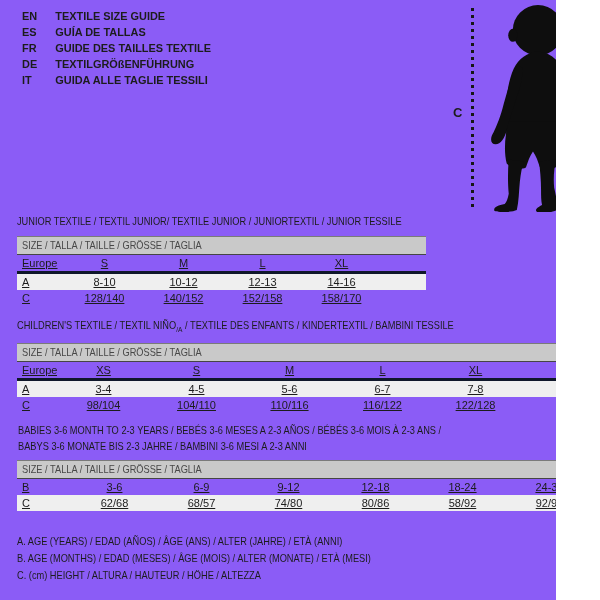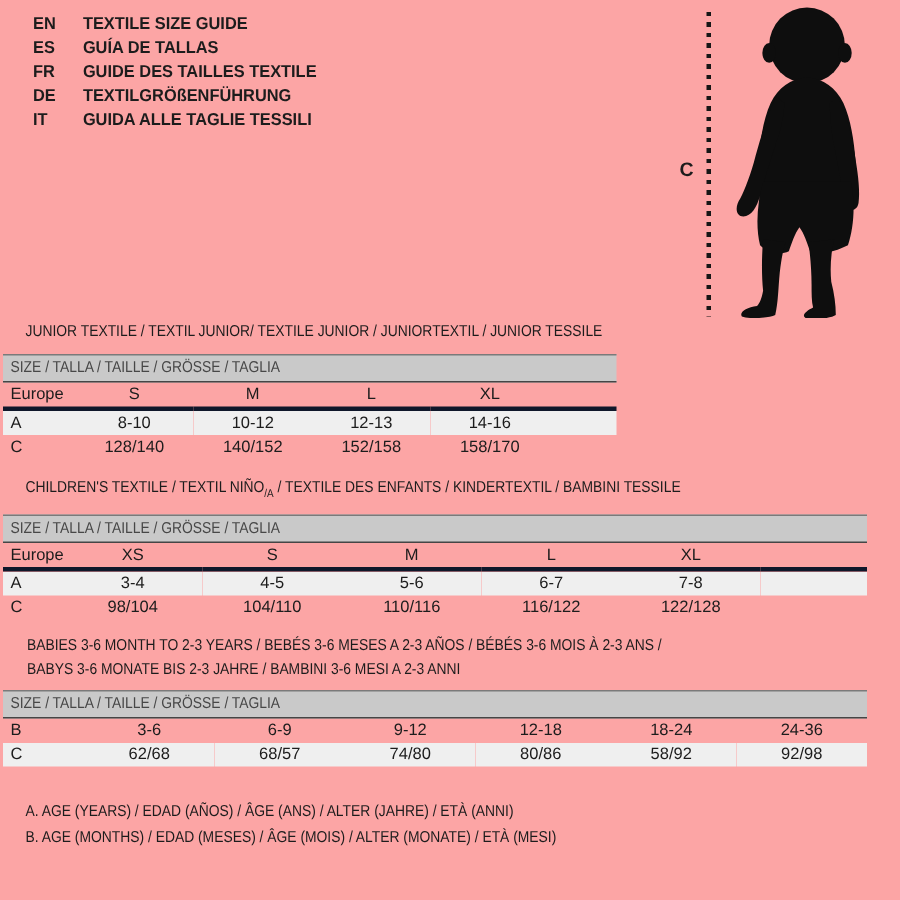--- a/index.html
+++ b/index.html
@@ -1,16 +1,16 @@
 <!DOCTYPE html>
 <html><head>
 <meta charset="utf-8">
 <style>
   html,body{margin:0;padding:0;background:#fff;}
-  .page{position:relative;width:600px;height:600px;background:#fca5a5;overflow:hidden;
+  .page{position:relative;width:556px;height:600px;background:#8b5cf6;overflow:hidden;
         font-family:"Liberation Sans",sans-serif;color:#1c1c1c;}
 
   
   .cond{display:inline-block;transform:scaleX(0.88);transform-origin:0 50%;white-space:nowrap;}
   .cond95{display:inline-block;transform:scaleX(0.95);transform-origin:0 50%;white-space:nowrap;}
 
   
   .lang-list{position:absolute;left:22px;top:8px;}
   .lang-row{height:16px;line-height:16px;font-weight:bold;font-size:11.5px;white-space:nowrap;}
   .lang-code{display:inline-block;width:35px;}
@@ -23,21 +23,21 @@
   .baby{position:absolute;left:30px;top:0;width:112px;height:208px;}
 
   
   .sec-title{position:absolute;font-weight:normal;font-size:10.5px;line-height:16px;white-space:nowrap;}
   .title1{left:17px;top:213px;}
   .title2{left:17px;top:317px;}
   .title3{left:18px;top:422px;}
   .tsub{font-size:7.5px;vertical-align:sub;}
 
   
-  .twrap{position:absolute;left:2px;}
+  .twrap{position:absolute;left:17px;text-decoration:underline;}
   .t1{top:236px;width:409px;}
   .t2{top:343px;width:576px;}
   .t3{top:460px;width:576px;}
   .sizebar{height:19px;line-height:17px;background:#c9c9c9;border-top:1px solid #7a7a7a;
            border-bottom:1px solid #454545;padding-left:5px;font-size:10.5px;color:#474747;
            box-sizing:border-box;}
   table.szt{border-collapse:collapse;table-layout:fixed;width:100%;font-size:11px;color:#1c1c1c;}
   .szt td{height:16px;padding:0;text-align:center;overflow:hidden;white-space:nowrap;}
   .szt td.lbl{text-align:left;padding-left:5px;}
   .szt tr.shade td{background:#efefef;}
@@ -201,15 +201,16 @@
         <td>58/92</td>
         <td>92/98</td>
       </tr>
     </tbody>
       </table>
   </div>
 
   <div class="legend">
     <div class="legend-line"><span class="cond">A. AGE (YEARS) / EDAD (AÑOS) / ÂGE (ANS) / ALTER (JAHRE) / ETÀ (ANNI)</span></div>
     <div class="legend-line"><span class="cond">B. AGE (MONTHS) / EDAD (MESES) / ÂGE (MOIS) / ALTER (MONATE) / ETÀ (MESI)</span></div>
+    <div class="legend-line"><span class="cond">C. (cm) HEIGHT / ALTURA / HAUTEUR / HÖHE / ALTEZZA</span></div>
   </div>
 
 </div>
 
 </body></html>

